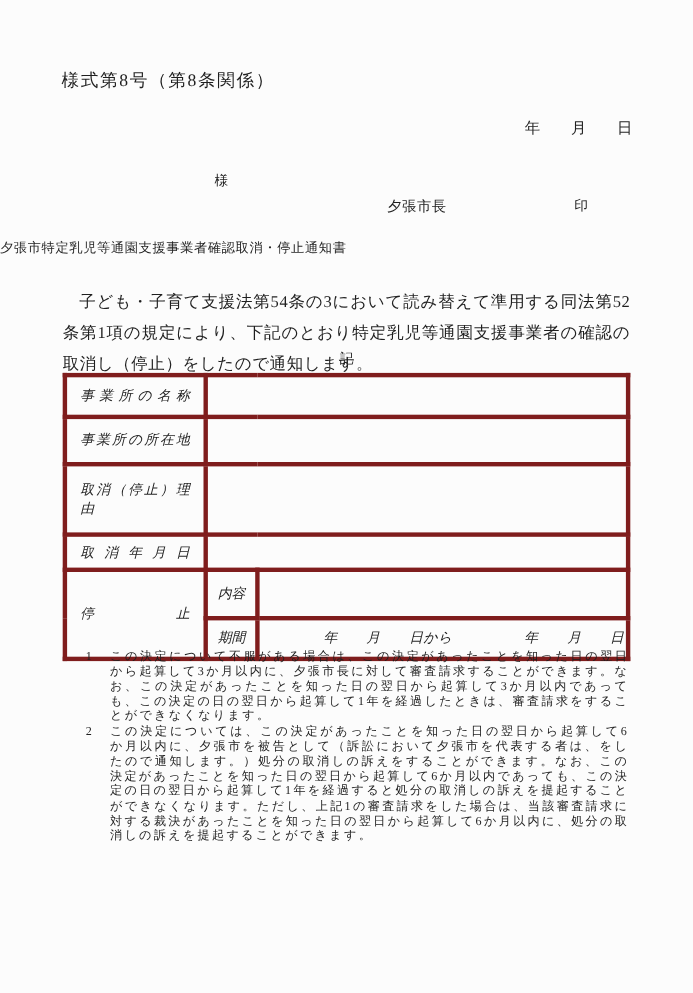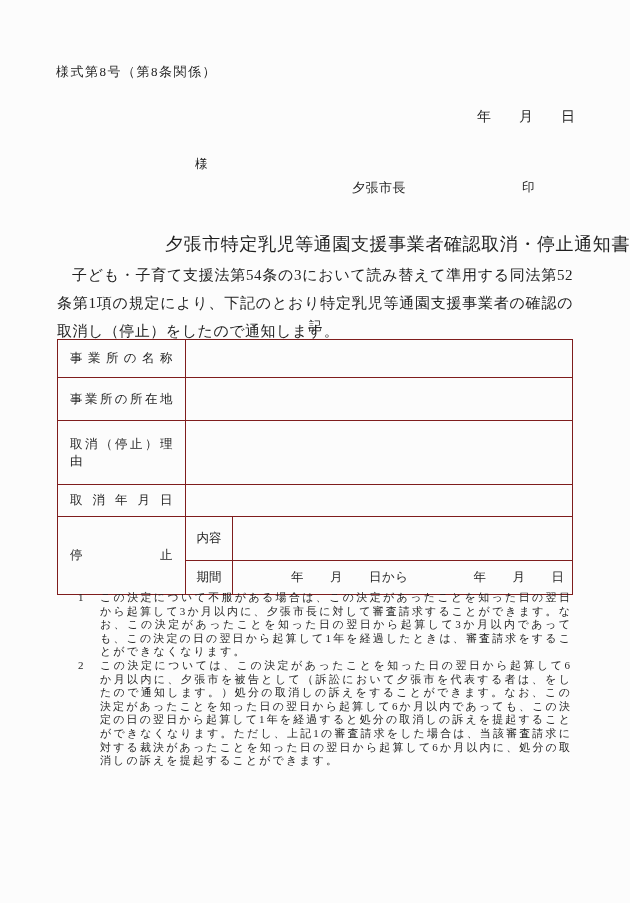--- a/index.html
+++ b/index.html
@@ -13,45 +13,45 @@
     height: 903px;
     background: #fcfcfc;
     font-family: "Liberation Serif", "DejaVu Serif", serif;
     color: #1f1f1f;
     overflow: hidden;
   }
   .abs { position: absolute; }
 
   .form-number {
     left: 56px; top: 63px;
-    font-size: 13px;
+    font-size: 16px;
     letter-spacing: 1.5px;
   }
   .date-line {
     right: 55px; top: 108px;
     font-size: 14px;
   }
   .addressee {
     left: 195px; top: 156px;
     font-size: 12.5px;
   }
   .issuer-name {
     left: 352px; top: 179px;
     font-size: 13px;
     letter-spacing: 0.5px;
   }
   .issuer-seal {
     left: 522px; top: 179px;
     font-size: 12.5px;
   }
   .doc-title {
-    left: 0; top: 232px;
+    left: 0; top: 217px;
     width: 100%;
-    text-align: right;
-    font-size: 18px;
+    text-align: left;
+    font-size: 12px;
     letter-spacing: 0.6px;
   }
   .body-text {
     left: 57px; top: 261px;
     width: 516px;
     font-size: 15px;
     line-height: 28px;
     letter-spacing: 0.5px;
     text-align: justify;
     text-indent: 1em;
@@ -64,24 +64,25 @@
   }
 
   .notice-table {
     position: absolute;
     left: 57px; top: 339px;
     width: 516px;
     border-collapse: collapse;
     table-layout: fixed;
   }
   .notice-table td {
-    border: 1px solid #7f1d1d;
+    border: 4px solid #7f1d1d;
     font-size: 12.5px;
     vertical-align: middle;
     overflow: hidden;
+    font-style: italic;
   }
   .lbl {
     padding: 0 12px;
     letter-spacing: 0.5px;
     text-align: justify;
     text-align-last: justify;
   }
   .sub {
     text-align: center;
     padding: 8px 4px;

